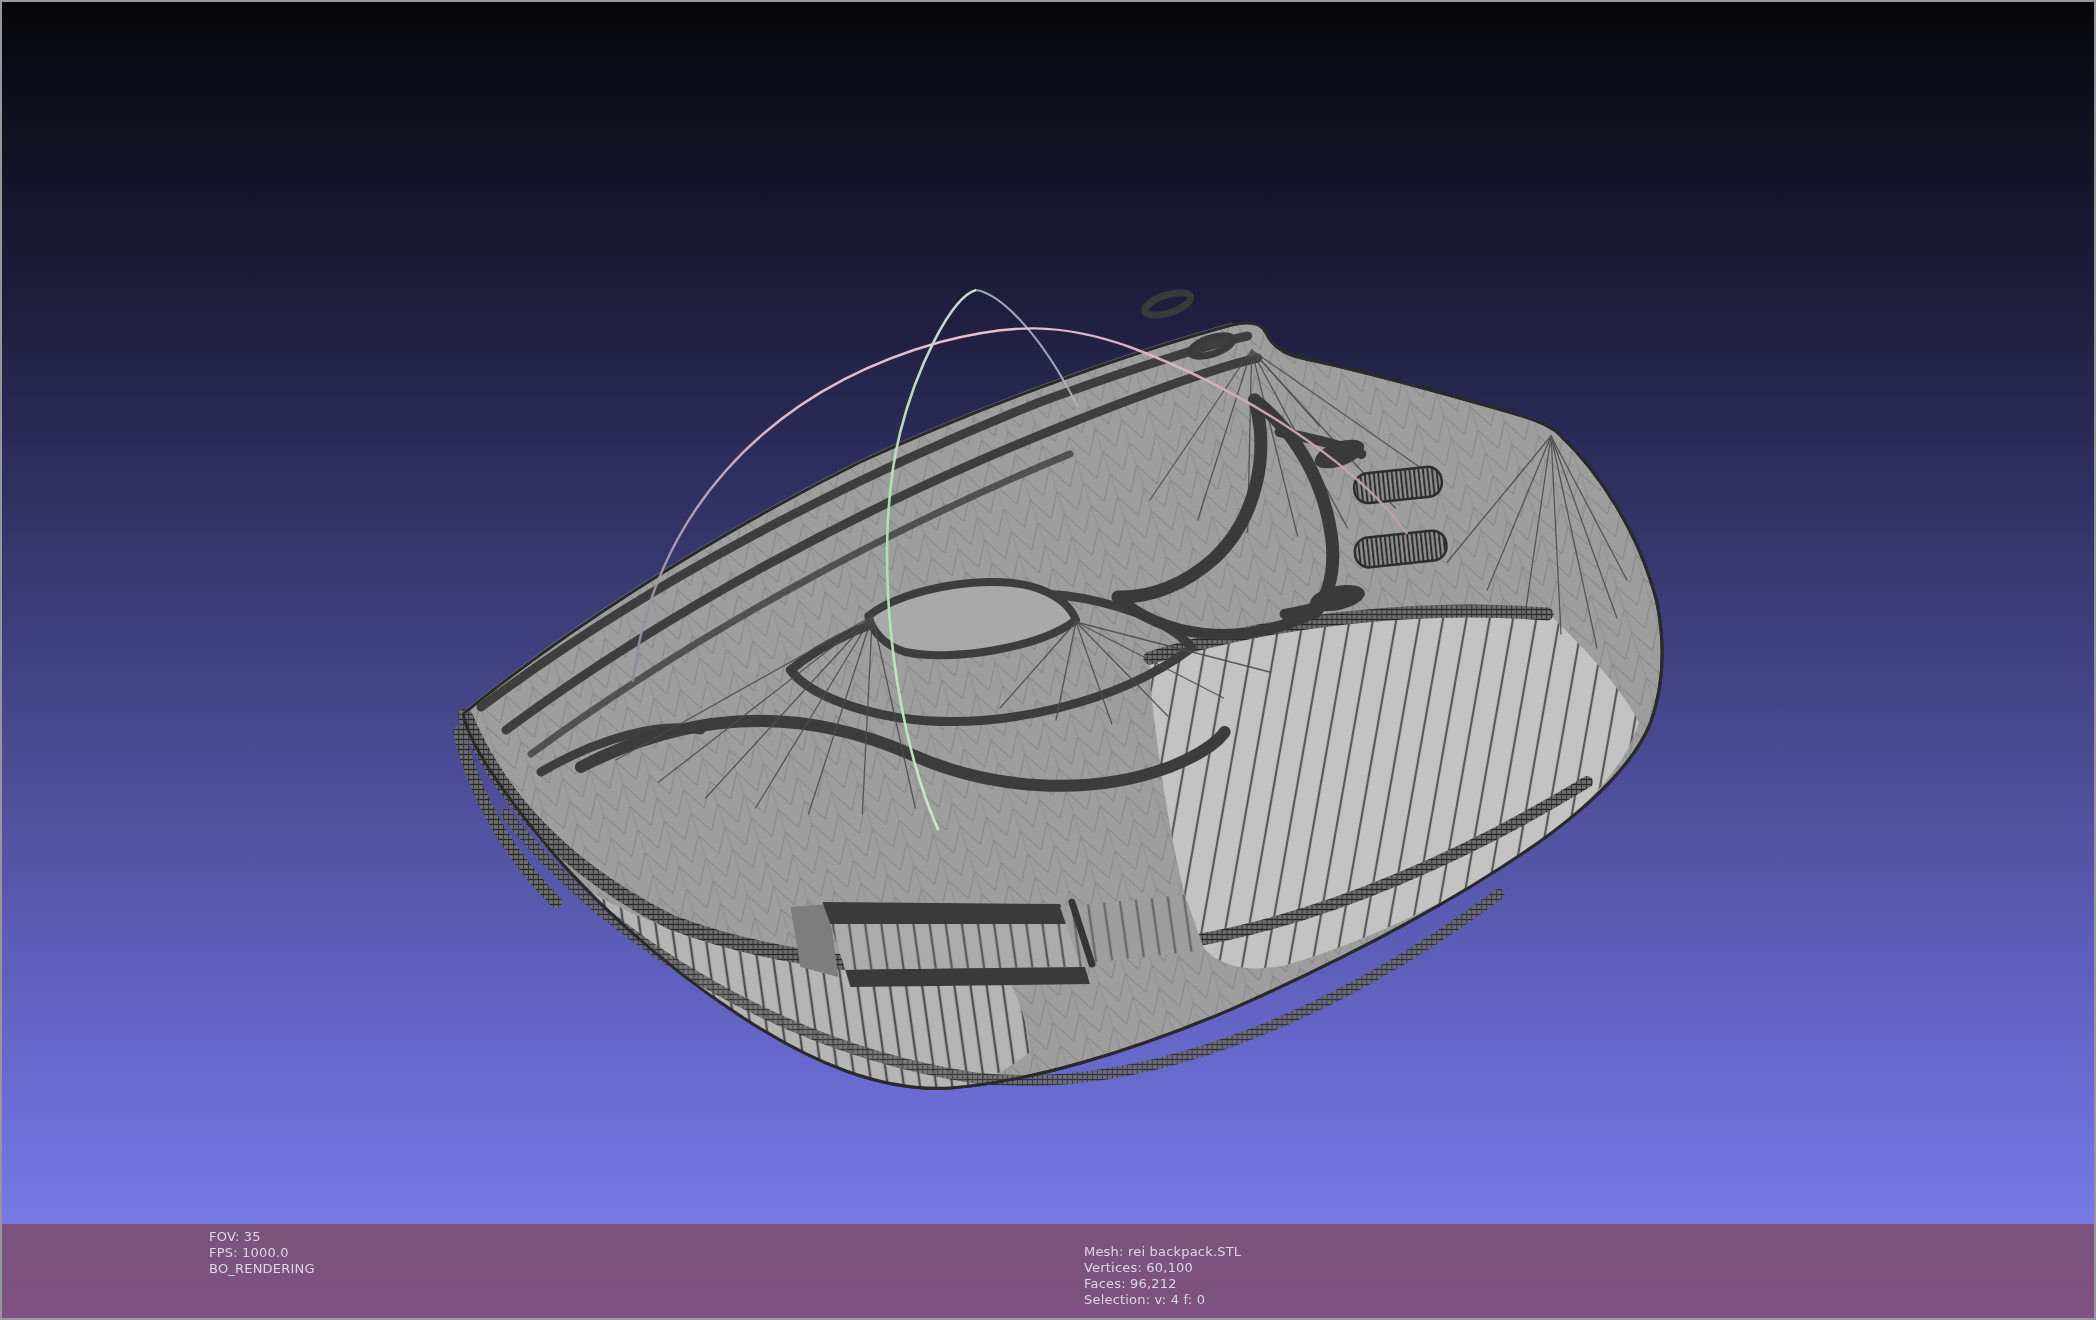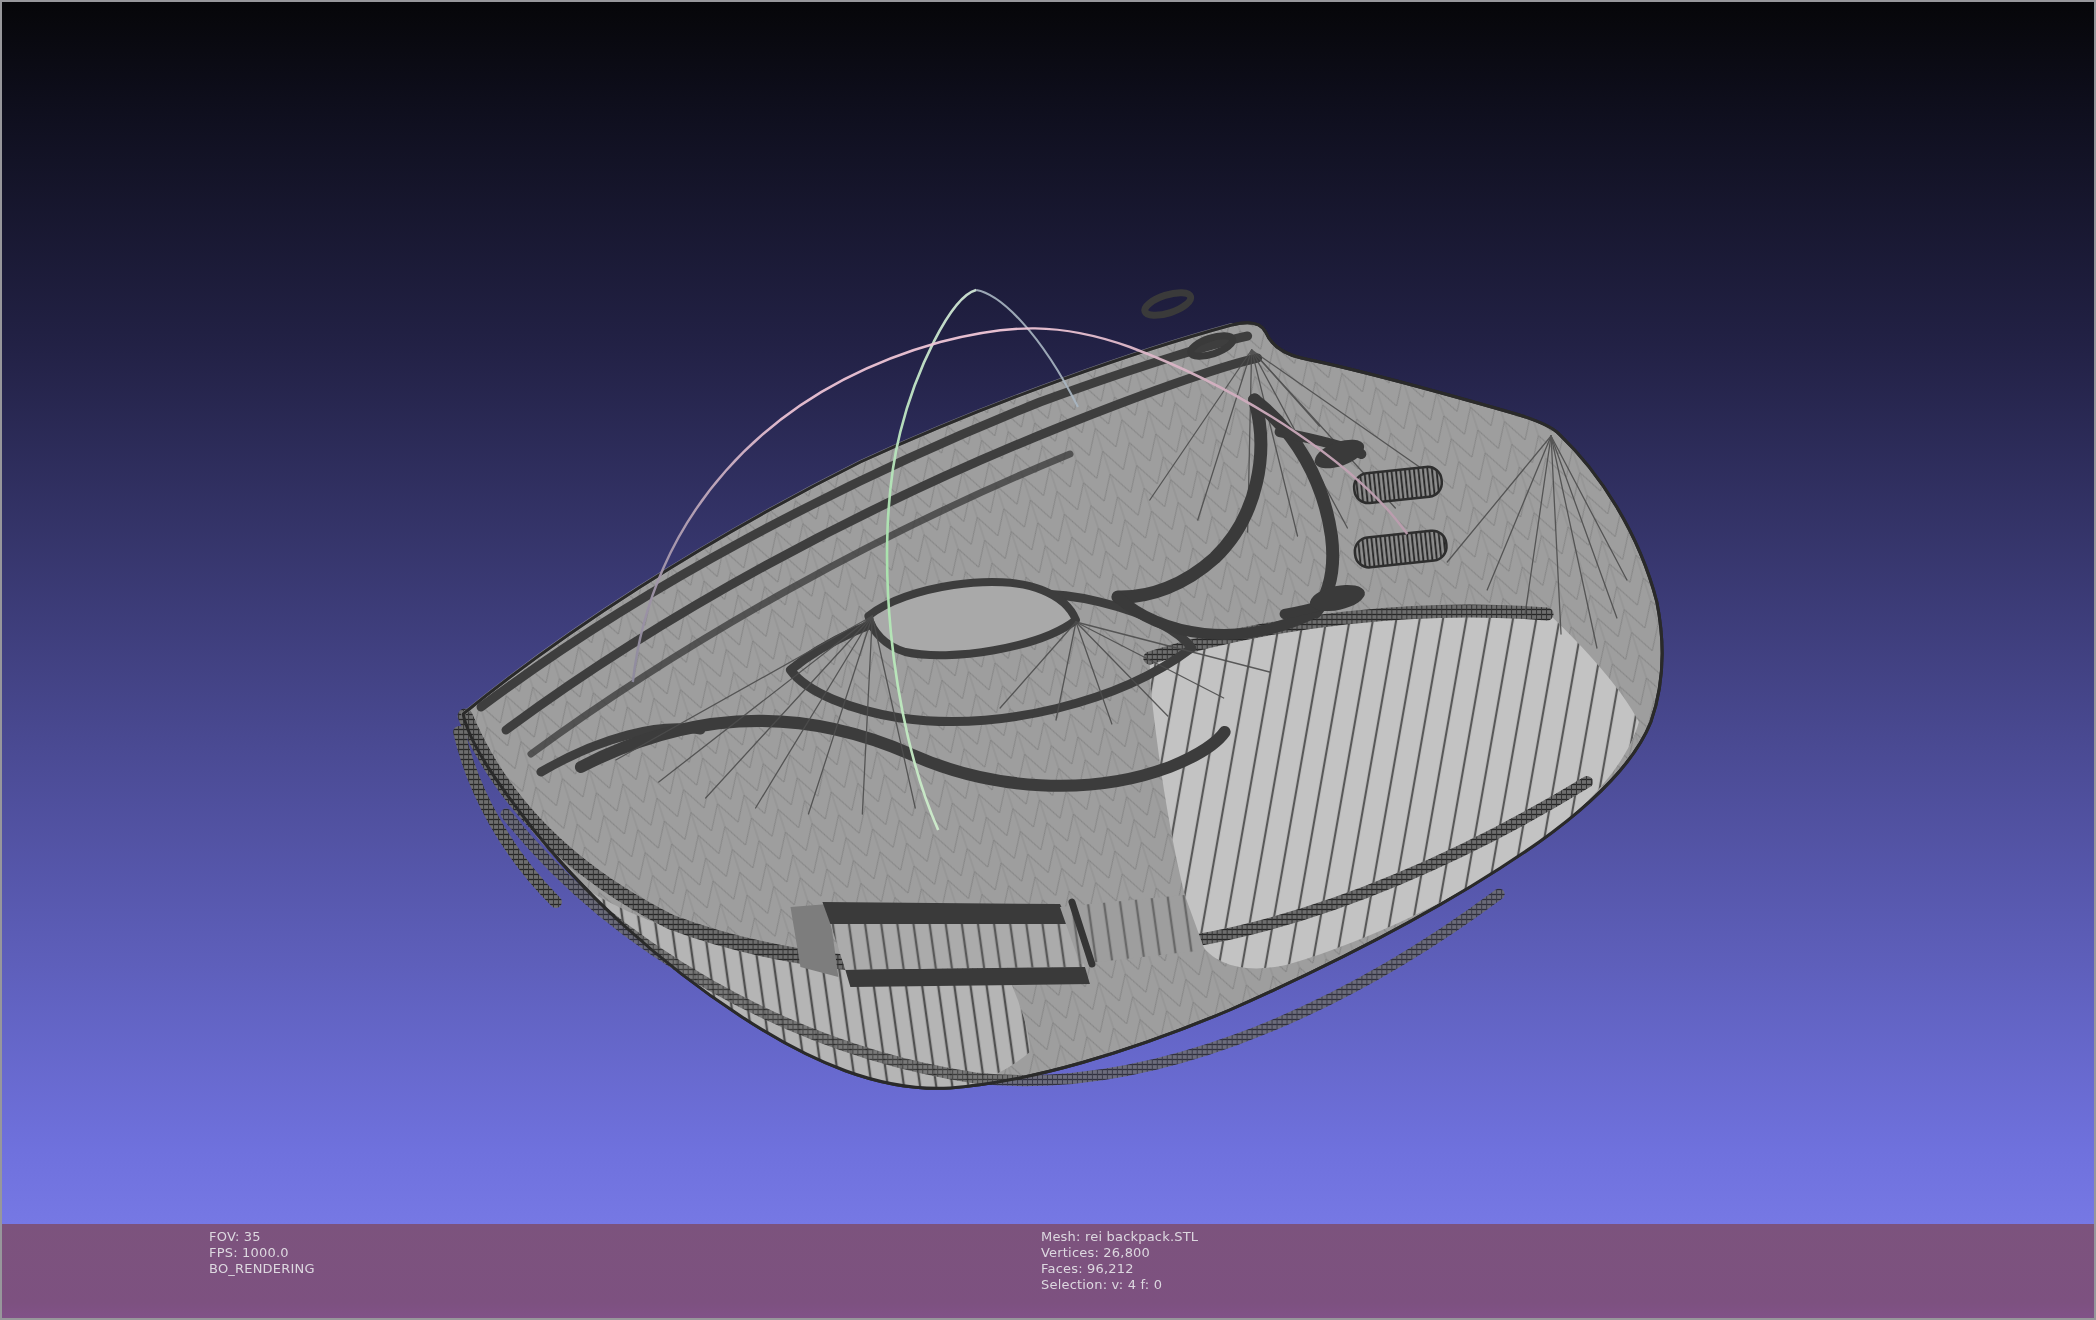--- a/index.html
+++ b/index.html
@@ -18,21 +18,21 @@
   .viewport svg{position:absolute;left:0;top:0;width:100%;height:100%;}
   .statusbar{
     position:relative;width:100%;height:112px;
     background:linear-gradient(to bottom,
       #7c537d 0%, #7d5180 70%, #82528a 88%,
       #a684b4 95%, #cdbad6 100%);
   }
   .hud{position:absolute;top:5px;font-size:13px;line-height:16px;
        color:#ddd8e0;letter-spacing:.2px;white-space:nowrap;}
   .hud-left{left:207px;}
-  .hud-center{left:1039px;}
+  .hud-center{left:1082px;margin-top:15px;}
 </style>
 </head>
 <body>
 
 <div class="window">
 
   <div class="viewport">
     <svg viewBox="0 0 2096 1222" preserveAspectRatio="none">
       <defs>
         <pattern id="patTri" width="28" height="24" patternUnits="userSpaceOnUse" patternTransform="rotate(-18)">
@@ -253,19 +253,19 @@
   </div>
 
   <div class="statusbar">
     <div class="hud hud-left">
       <div>FOV: 35</div>
       <div>FPS: 1000.0</div>
       <div>BO_RENDERING</div>
     </div>
     <div class="hud hud-center">
       <div>Mesh: rei backpack.STL</div>
-      <div>Vertices: 26,800</div>
+      <div>Vertices: 60,100</div>
       <div>Faces: 96,212</div>
       <div>Selection: v: 4 f: 0</div>
     </div>
   </div>
 
 </div>
 
 </body></html>

